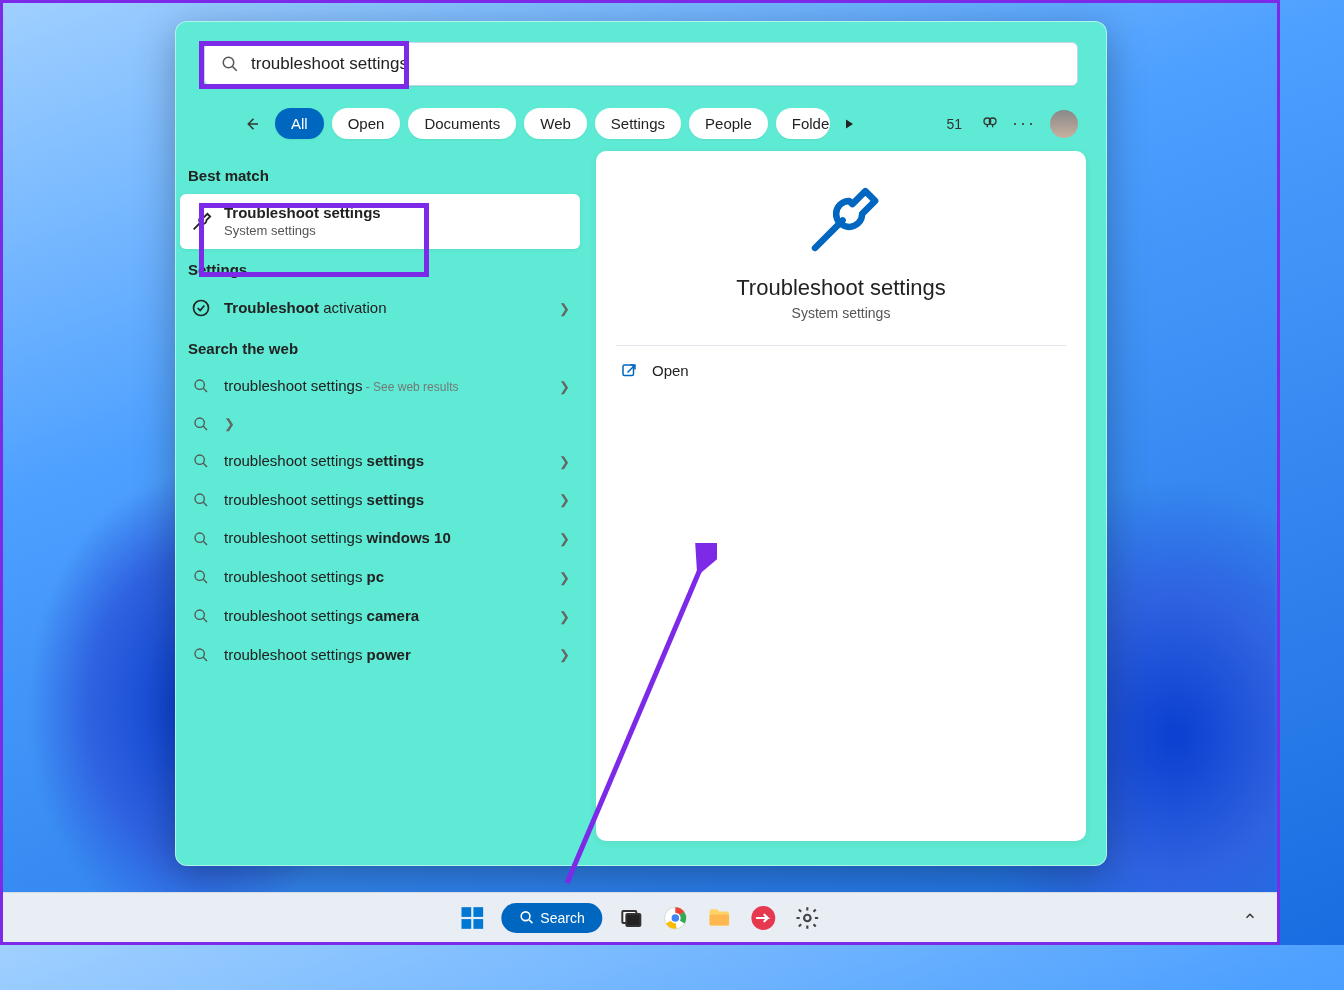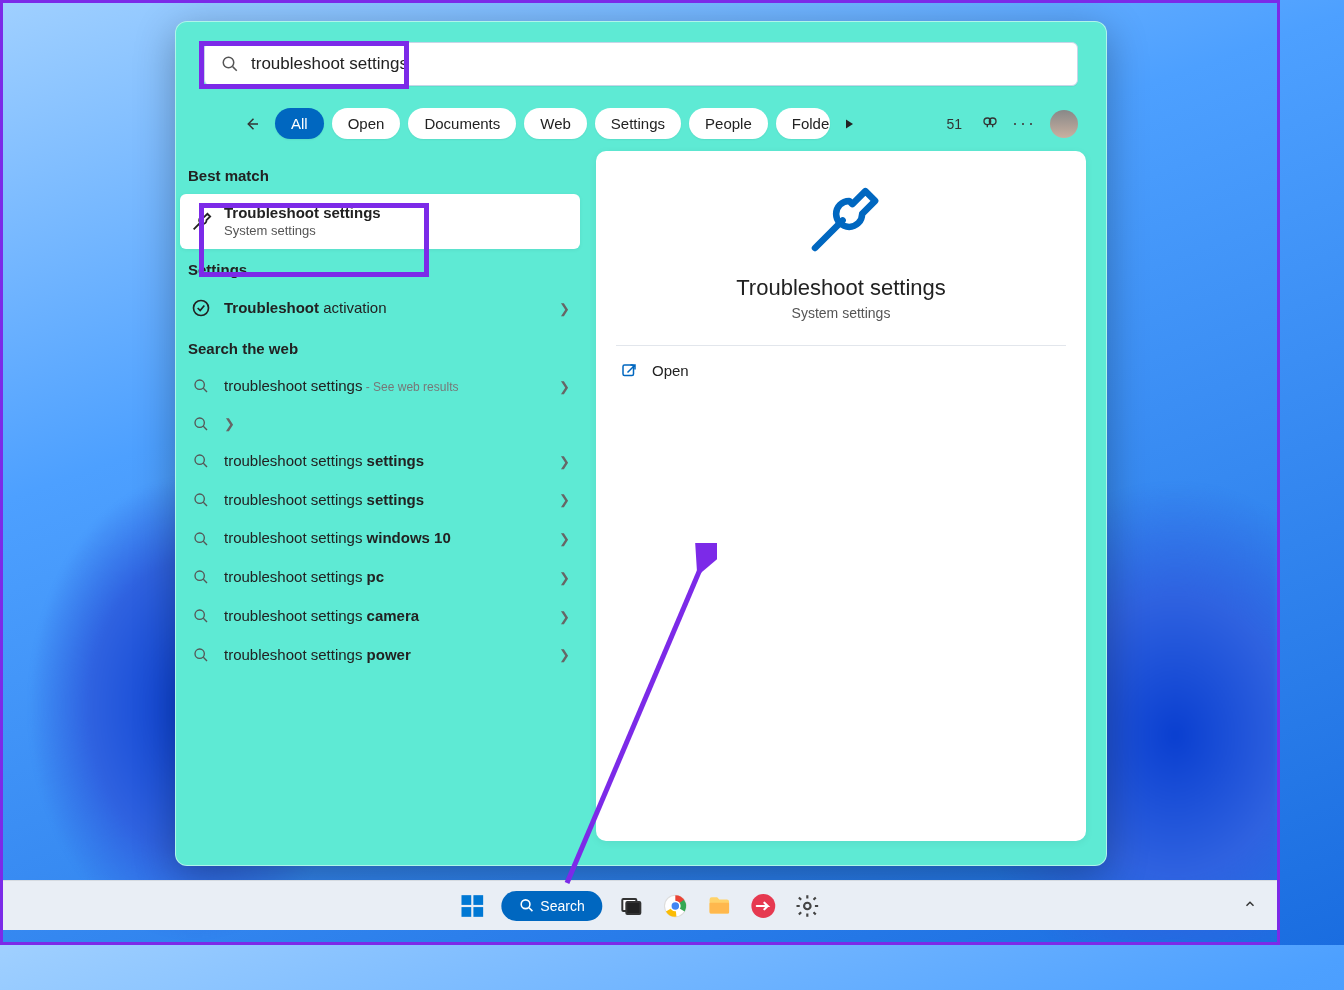--- a/index.html
+++ b/index.html
@@ -86,21 +86,21 @@
 .preview-icon { margin: 0 auto 10px; }
 .preview-title { font-size: 22px; color: #222; margin-bottom: 4px; }
 .preview-sub { font-size: 14px; color: #555; }
 .preview-divider { border: none; border-top: 1px solid #e2e6ec; margin: 24px 0 6px; }
 .open-row { display: flex; align-items: flex-start; gap: 14px; padding: 10px 4px; cursor: pointer; border-radius:6px; }
 .arrow-annot {
   position: absolute; left: 554px; top: 540px; width: 160px; height: 350px;
   pointer-events: none; z-index: 11;
 }
 .taskbar {
-  position: absolute; left: 0; bottom: 12px; width: 100%; height: 50px;
+  position: absolute; left: 0; bottom: 0; width: 100%; height: 50px;
   background: #e9eef5; border-top: 1px solid rgba(0,0,0,.08);
   display: flex; align-items: center;
 }
 .taskbar-center { position:absolute; left:50%; transform:translateX(-50%); display:flex; align-items:center; gap:14px;}
 .tb-icon { width: 30px; height: 30px; display: flex; align-items: center; justify-content: center; cursor: pointer; }
 .search-pill {
   display: flex; align-items: center; gap: 6px; background: #0067c0; color: #fff;
   padding: 7px 18px; border-radius: 20px; font-size: 14px; cursor: pointer;
 }
 .tb-right { margin-left: auto; padding-right: 20px; color:#333; cursor:pointer; }

